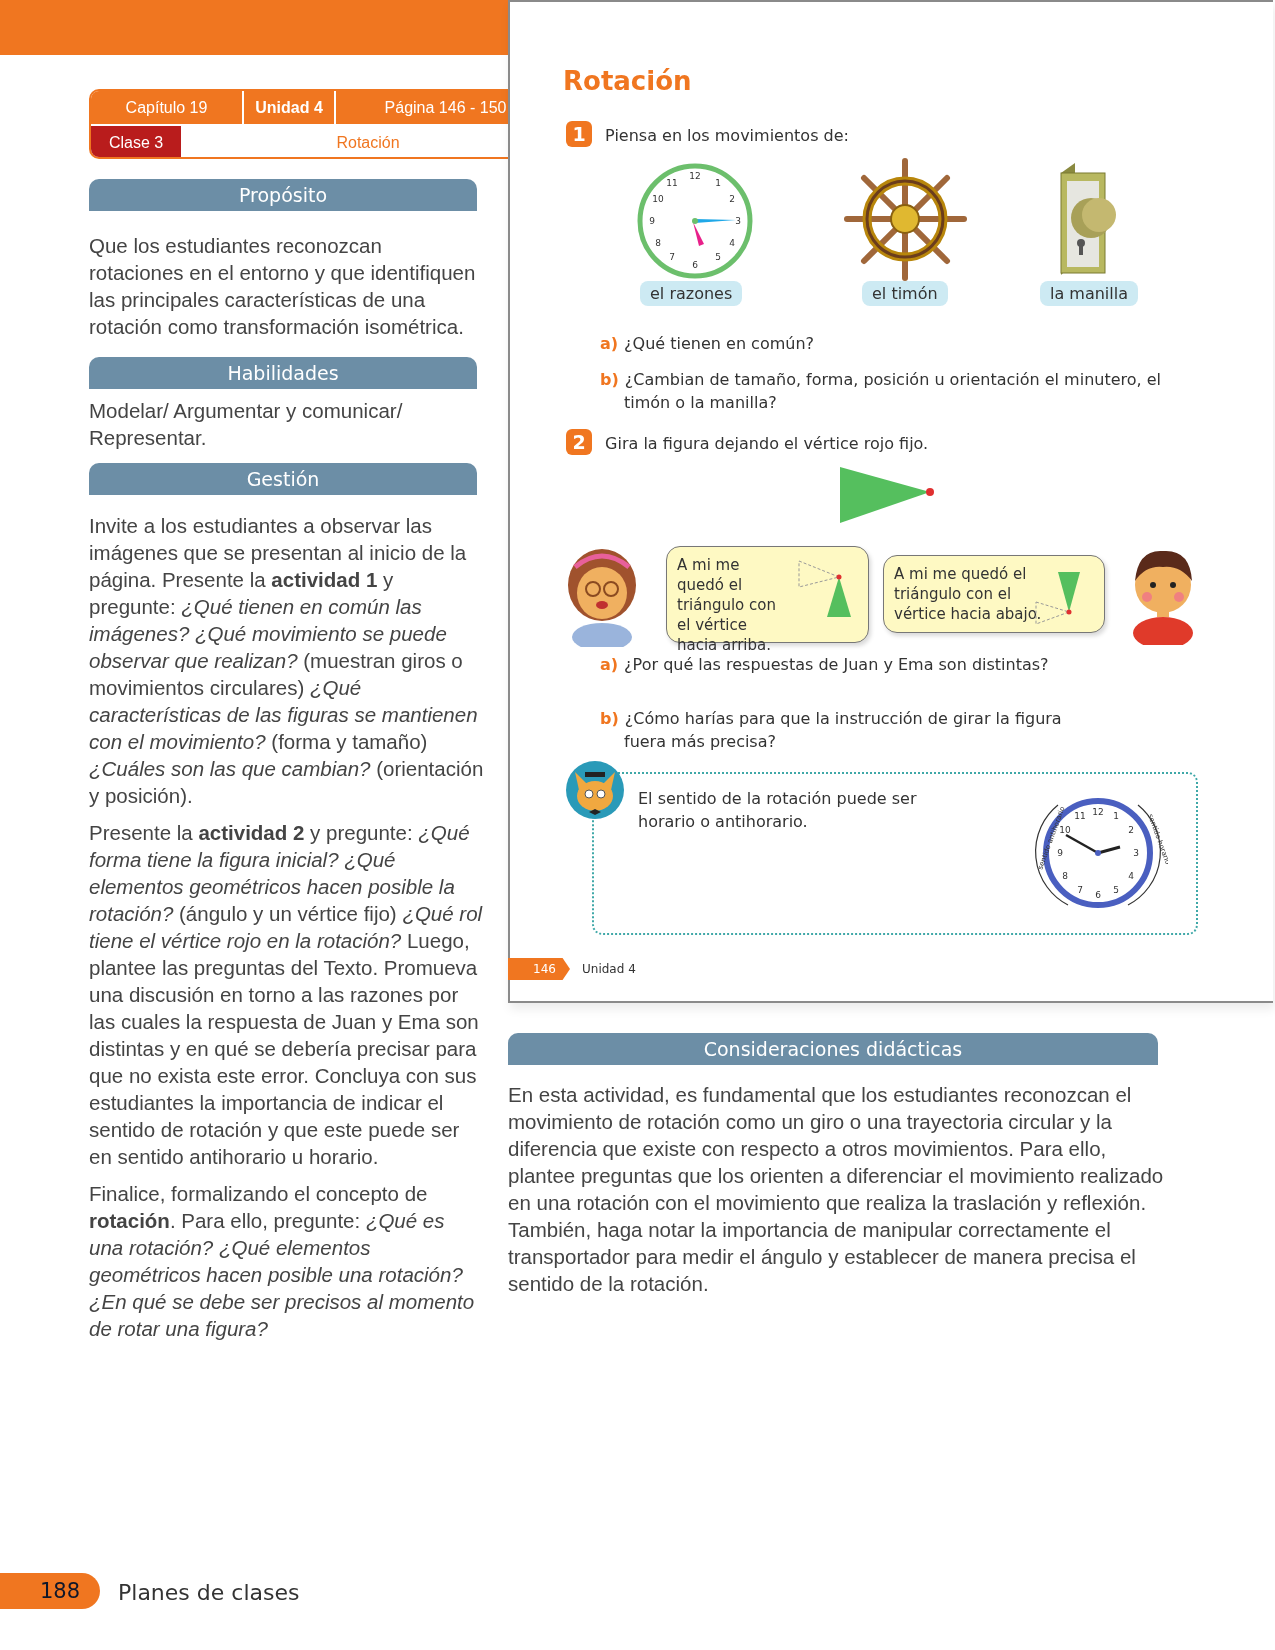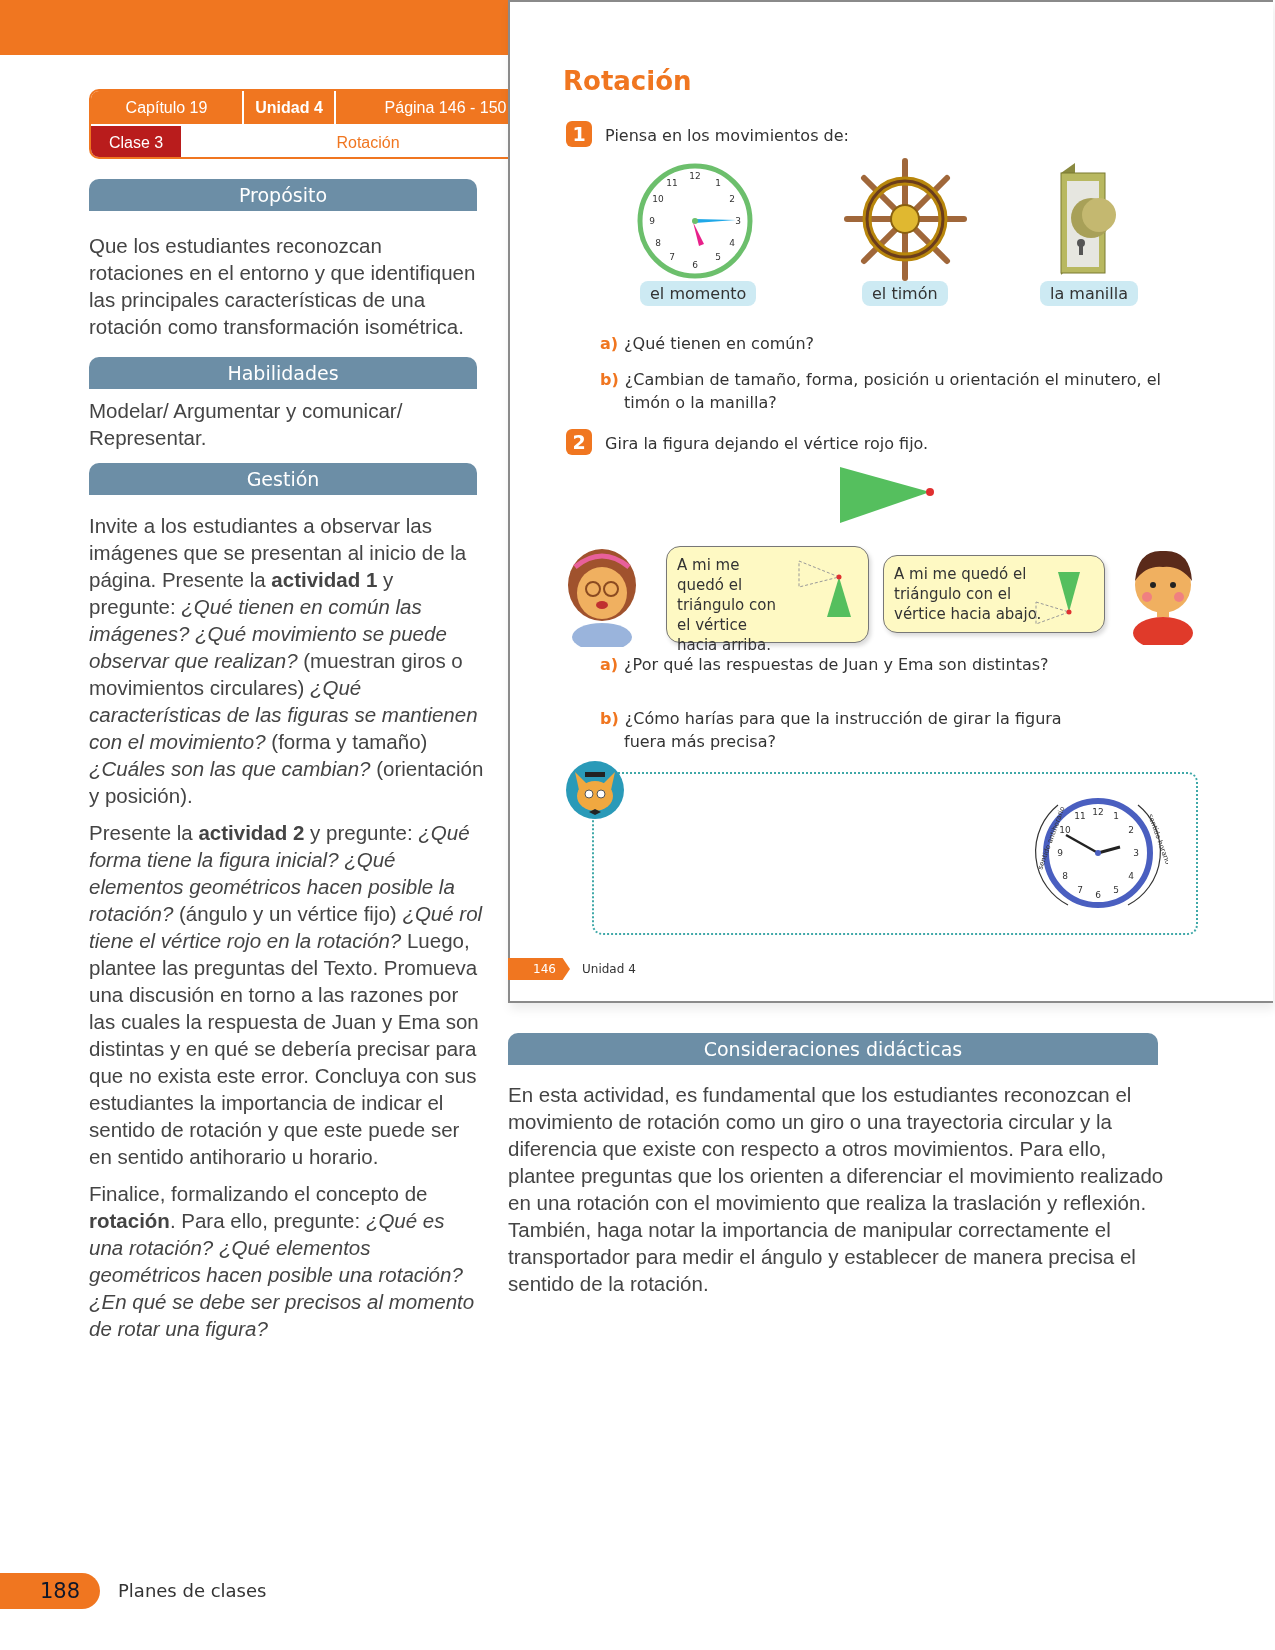--- a/index.html
+++ b/index.html
@@ -30,21 +30,21 @@
   .q{font-size:16px;}
   .ql{color:#f07620;font-weight:bold;margin-right:6px;}
   .lbl{background:#cdeaf3;border-radius:8px;padding:3px 10px;font-size:16px;color:#333;}
   .bubble{border:1.5px solid #777;border-radius:14px;background:#fef9c3;box-shadow:2px 3px 4px rgba(0,0,0,0.15);font-size:15px;line-height:20px;padding:8px 10px;box-sizing:border-box;}
   .defbox{left:592px;top:772px;width:606px;height:163px;border:2px dotted #3fa8a8;border-radius:10px;box-sizing:border-box;}
   .deftext{font-size:16px;line-height:23px;}
   .footer-mini{left:508px;top:958px;width:62px;height:22px;background:#f07620;color:#fff;font-size:12px;line-height:22px;text-align:right;padding-right:14px;box-sizing:border-box;clip-path:polygon(0 0,88% 0,100% 50%,88% 100%,0 100%);}
   .cons-h{left:508px;top:1033px;width:650px;}
   .cons-b{left:508px;top:1081px;width:660px;font-family:"Liberation Sans",sans-serif;font-size:20.5px;line-height:27px;color:#444;}
   .pg{left:0;top:1573px;width:100px;height:36px;background:#f07620;border-radius:0 18px 18px 0;color:#0f172a;font-size:21px;line-height:36px;text-align:right;padding-right:20px;box-sizing:border-box;}
-  .pgl{left:118px;top:1580px;font-size:18px;color:#333;}
+  .pgl{left:118px;top:1580px;font-size:22px;color:#333;}
 </style>
 </head>
 <body>
 
 <div class="abs topbar"></div>
 
 <div class="abs chap">
   <div class="r1">
     <div class="c1">Capítulo 19</div>
     <div class="c2">Unidad 4</div>
@@ -114,21 +114,21 @@
 <svg class="abs" style="left:1055px;top:163px;" width="75" height="112" viewBox="0 0 75 112">
   <polygon points="6,10 20,0 20,98 6,112" fill="#8a8a40"></polygon>
   <rect x="6" y="10" width="44" height="100" fill="#b8b860" stroke="#7a7a30"></rect>
   <rect x="12" y="18" width="32" height="86" fill="#e6e6e0"></rect>
   <circle cx="36" cy="55" r="20" fill="#a8a058"></circle>
   <circle cx="44" cy="52" r="17" fill="#c4b870"></circle>
   <rect x="24" y="80" width="4" height="12" fill="#555"></rect>
   <circle cx="26" cy="80" r="4" fill="#555"></circle>
 </svg>
 
-<span class="abs kid lbl" style="left:640px;top:281px;">el momento</span>
+<span class="abs kid lbl" style="left:640px;top:281px;">el razones</span>
 <span class="abs kid lbl" style="left:862px;top:281px;">el timón</span>
 <span class="abs kid lbl" style="left:1040px;top:281px;">la manilla</span>
 
 <div class="abs kid q" style="left:600px;top:334px;">
   <span class="ql">a)</span><span>¿Qué tienen en común?</span>
 </div>
 <div class="abs kid q" style="left:600px;top:368px;width:560px;line-height:23px;padding-left:24px;text-indent:-24px;">
   <span class="ql">b)</span><span>¿Cambian de tamaño, forma, posición u orientación el minutero, el timón o la manilla?</span>
 </div>
 
@@ -190,20 +190,21 @@
   <circle cx="30" cy="30" r="29" fill="#2a9ab8"></circle>
   <polygon points="10,12 22,24 14,30" fill="#f0a840"></polygon>
   <polygon points="50,12 38,24 46,30" fill="#f0a840"></polygon>
   <ellipse cx="30" cy="36" rx="18" ry="15" fill="#f0a840"></ellipse>
   <rect x="20" y="12" width="20" height="5" fill="#222"></rect>
   <circle cx="24" cy="34" r="4" fill="#fff" stroke="#555"></circle>
     <circle cx="36" cy="34" r="4" fill="#fff" stroke="#555"></circle>
   <path d="M24 52 L30 49 L36 52 L30 55Z" fill="#222"></path>
 </svg>
 <div class="abs kid deftext" style="left:638px;top:779px;width:390px;">
+  <div style="margin-top:8px;width:330px;">El sentido de la rotación puede ser horario o antihorario.</div>
 </div>
 <svg class="abs" style="left:1028px;top:785px;" width="140" height="130" viewBox="0 0 140 130">
   <path d="M30 20 A60 60 0 0 0 40 120" fill="none" stroke="#333" stroke-width="1.2"></path>
   <path d="M110 20 A60 60 0 0 1 100 120" fill="none" stroke="#333" stroke-width="1.2"></path>
   <circle cx="70" cy="68" r="52" fill="#fff" stroke="#4a5fc0" stroke-width="6"></circle>
   <g font-family="DejaVu Sans" font-size="9" fill="#333" text-anchor="middle">
     <text x="70" y="30">12</text>
       <text x="88" y="34">1</text>
       <text x="103" y="48">2</text>
       <text x="108" y="71">3</text>

